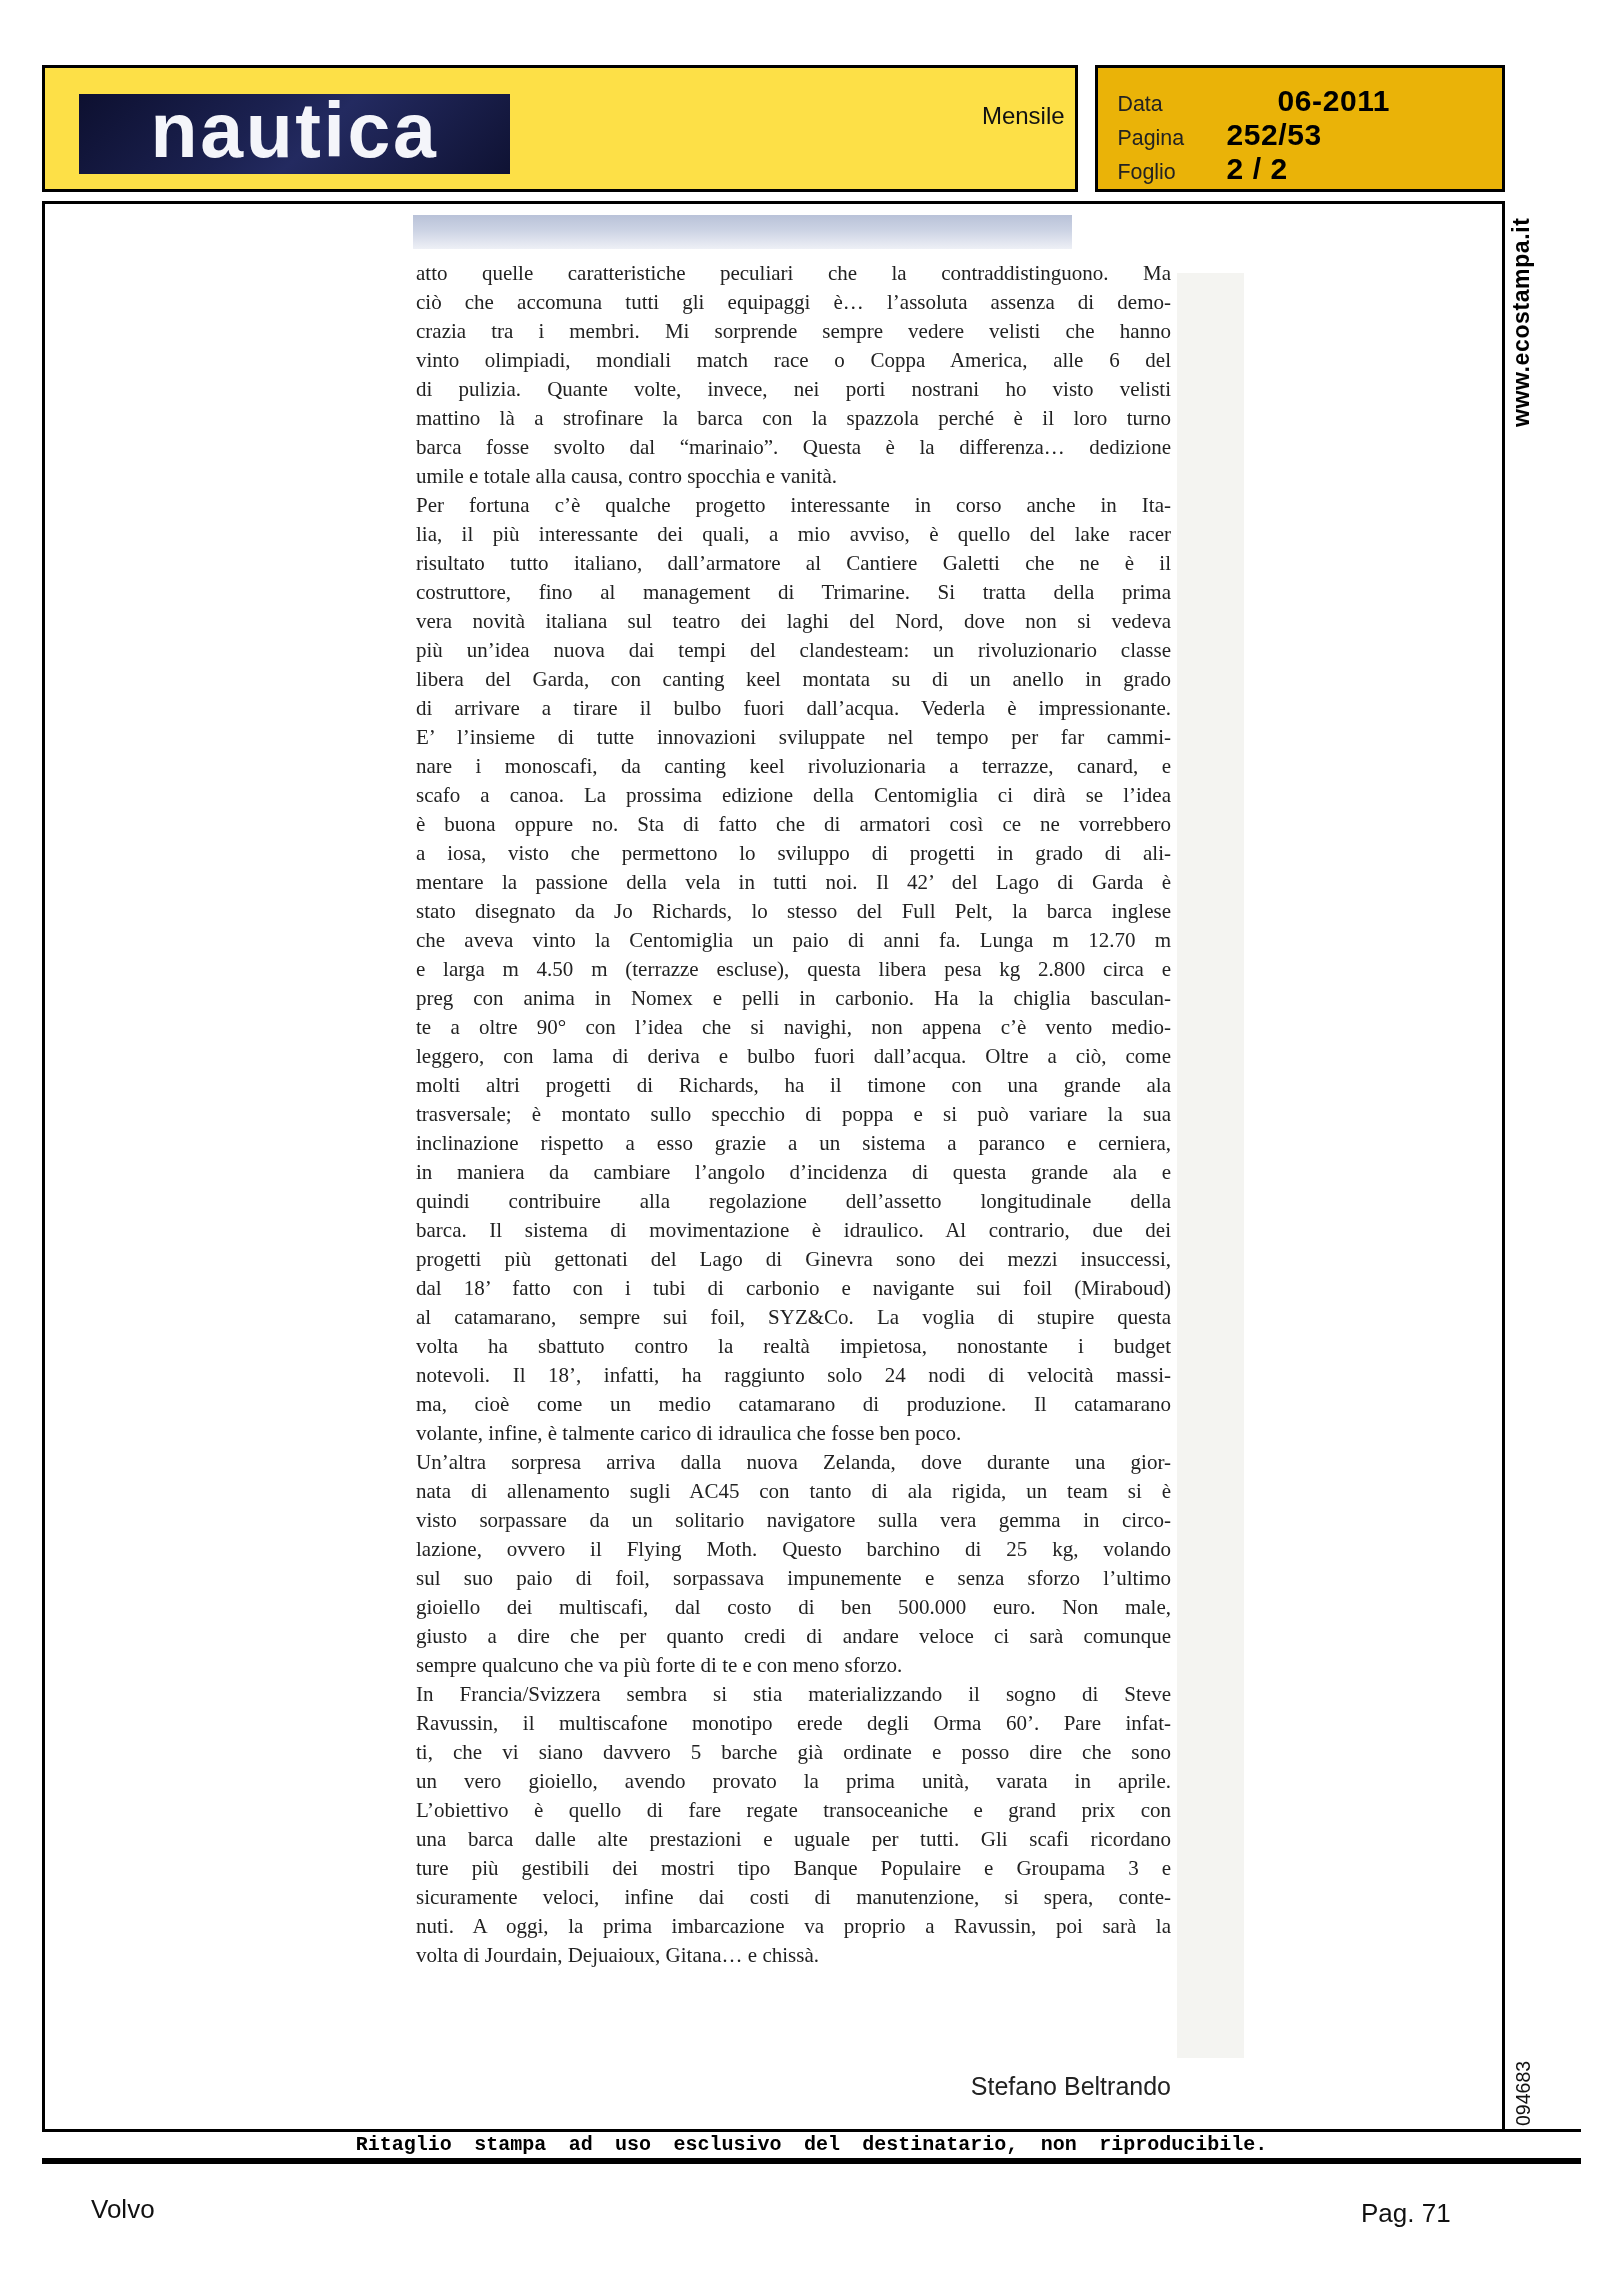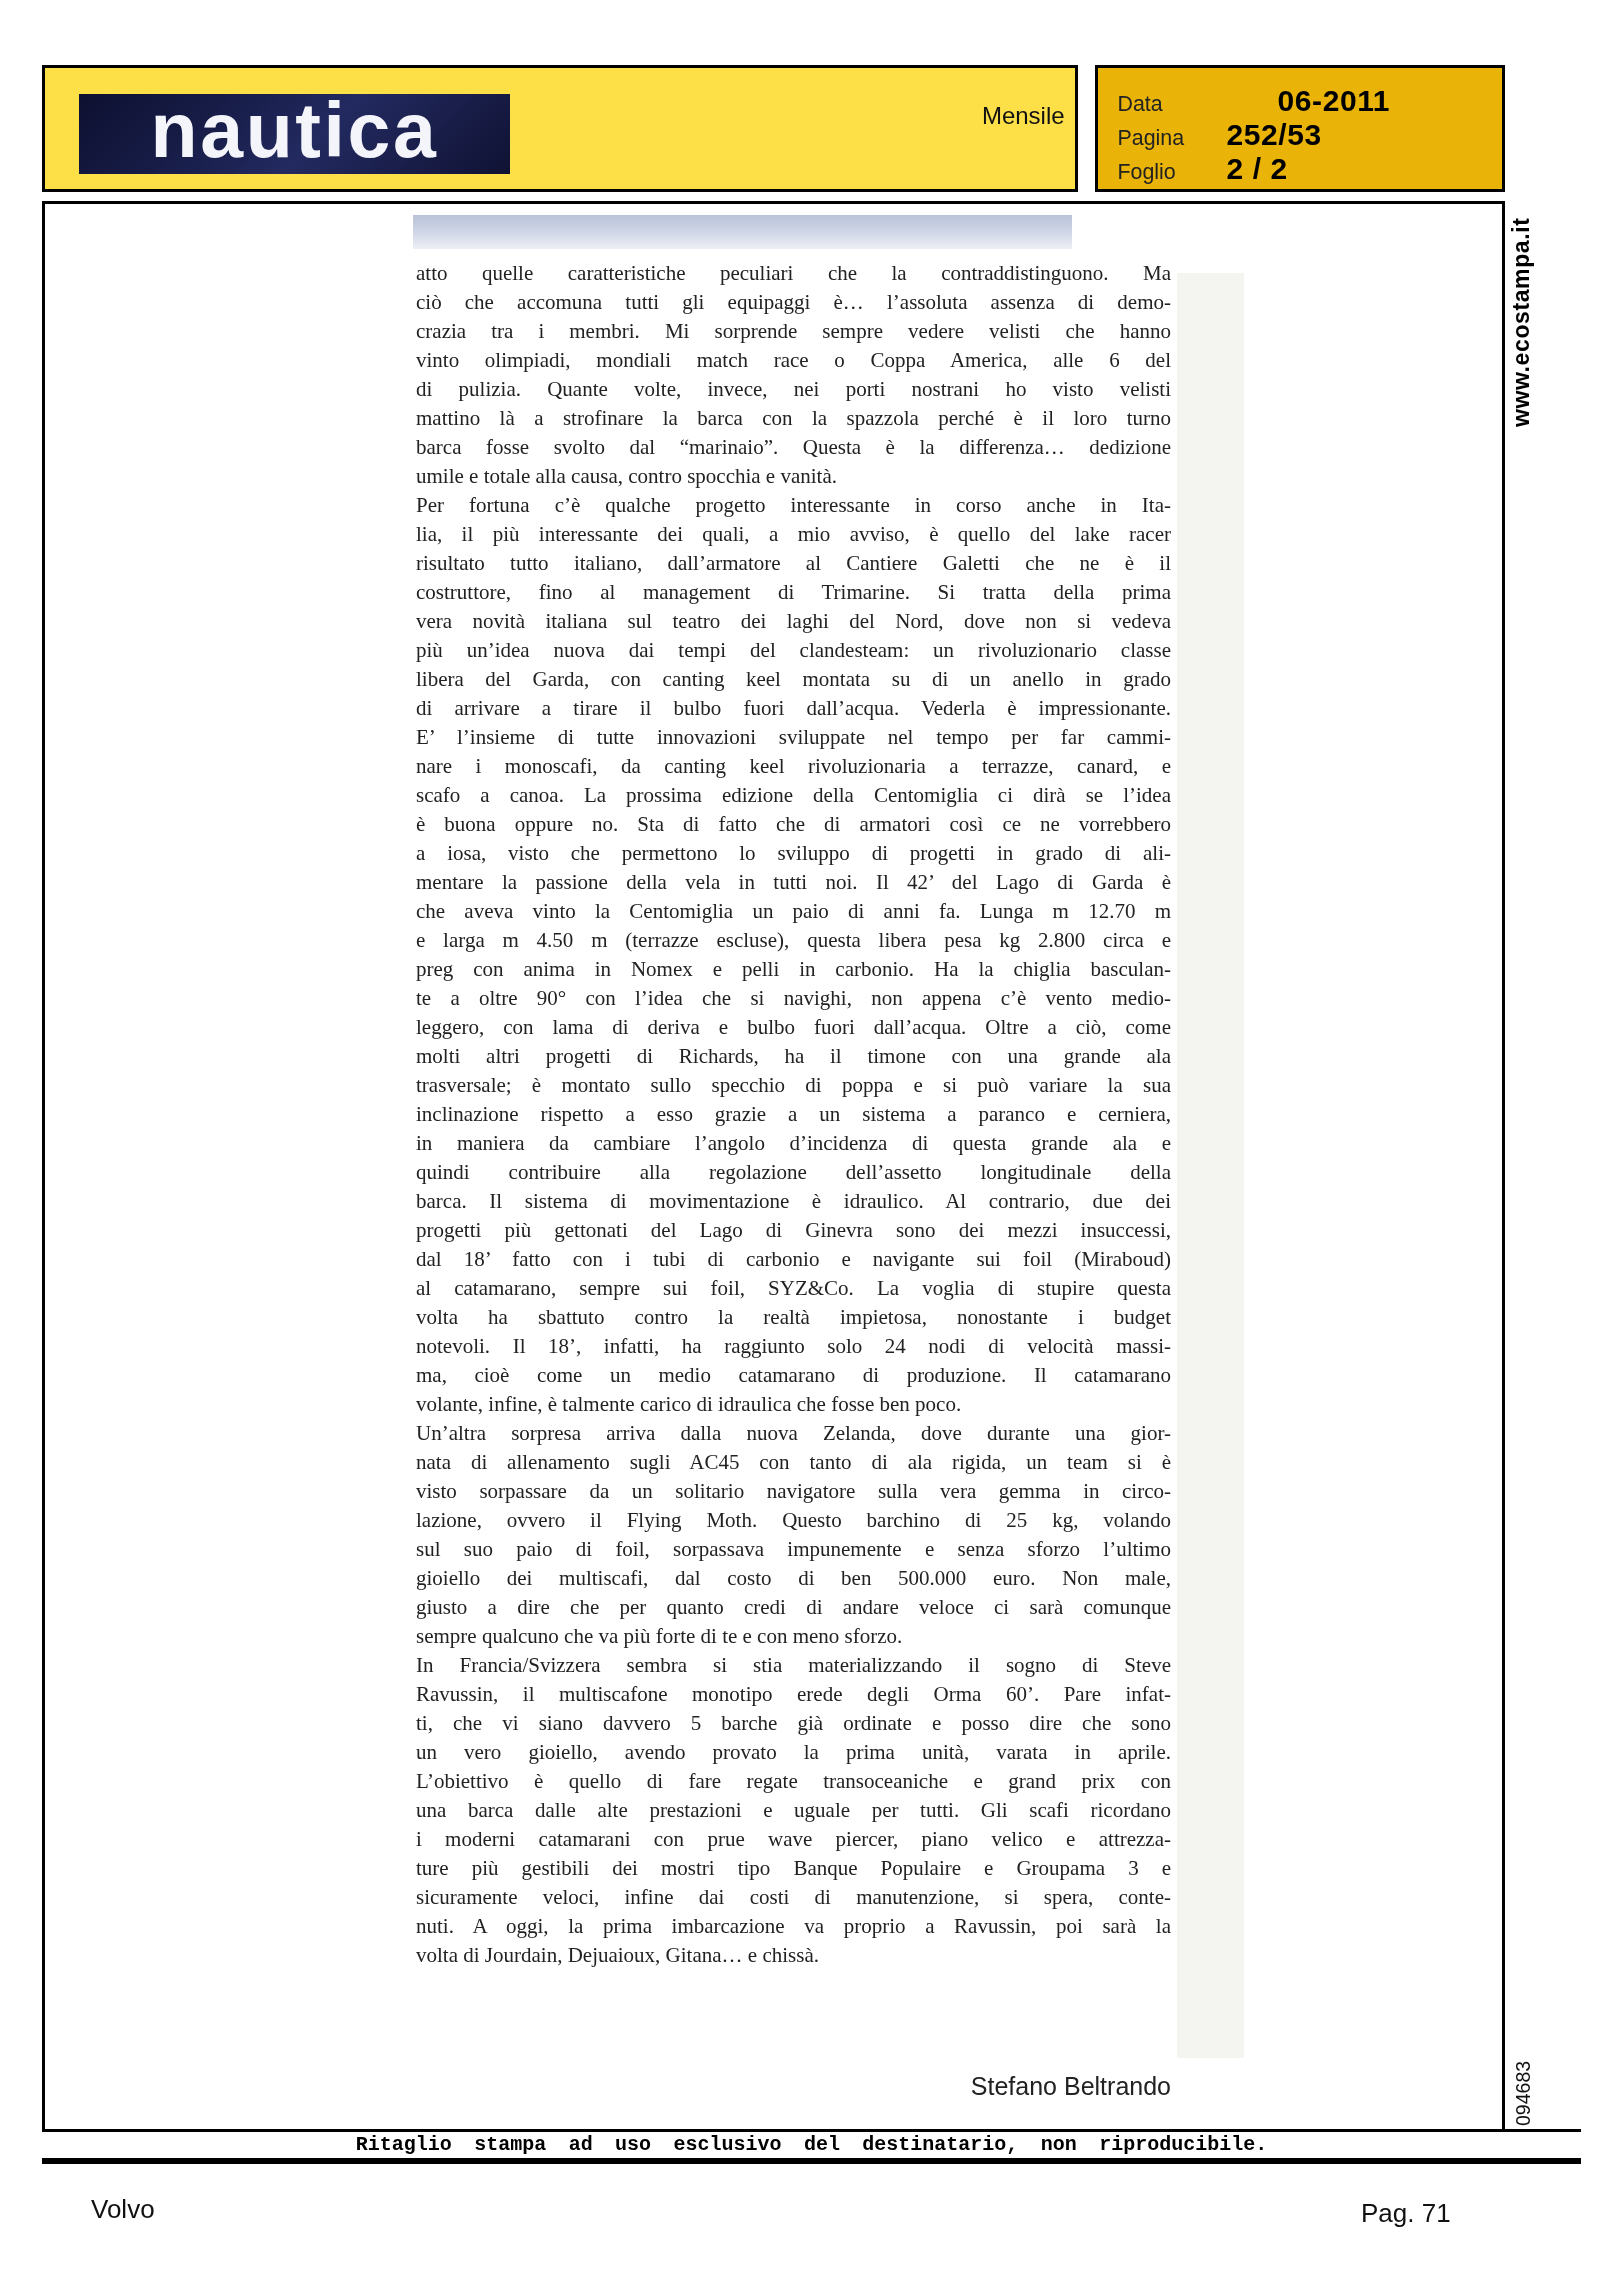--- a/index.html
+++ b/index.html
@@ -107,20 +107,21 @@
       <div class="article-line">vera novità italiana sul teatro dei laghi del Nord, dove non si vedeva</div>
       <div class="article-line">più un’idea nuova dai tempi del clandesteam: un rivoluzionario classe</div>
       <div class="article-line">libera del Garda, con canting keel montata su di un anello in grado</div>
       <div class="article-line">di arrivare a tirare il bulbo fuori dall’acqua. Vederla è impressionante.</div>
       <div class="article-line">E’ l’insieme di tutte innovazioni sviluppate nel tempo per far cammi-</div>
       <div class="article-line">nare i monoscafi, da canting keel rivoluzionaria a terrazze, canard, e</div>
       <div class="article-line">scafo a canoa. La prossima edizione della Centomiglia ci dirà se l’idea</div>
       <div class="article-line">è buona oppure no. Sta di fatto che di armatori così ce ne vorrebbero</div>
       <div class="article-line">a iosa, visto che permettono lo sviluppo di progetti in grado di ali-</div>
       <div class="article-line">mentare la passione della vela in tutti noi. Il 42’ del Lago di Garda è</div>
+      <div class="article-line">stato disegnato da Jo Richards, lo stesso del Full Pelt, la barca inglese</div>
       <div class="article-line">che aveva vinto la Centomiglia un paio di anni fa. Lunga m 12.70 m</div>
       <div class="article-line">e larga m 4.50 m (terrazze escluse), questa libera pesa kg 2.800 circa e</div>
       <div class="article-line">preg con anima in Nomex e pelli in carbonio. Ha la chiglia basculan-</div>
       <div class="article-line">te a oltre 90° con l’idea che si navighi, non appena c’è vento medio-</div>
       <div class="article-line">leggero, con lama di deriva e bulbo fuori dall’acqua. Oltre a ciò, come</div>
       <div class="article-line">molti altri progetti di Richards, ha il timone con una grande ala</div>
       <div class="article-line">trasversale; è montato sullo specchio di poppa e si può variare la sua</div>
       <div class="article-line">inclinazione rispetto a esso grazie a un sistema a paranco e cerniera,</div>
       <div class="article-line">in maniera da cambiare l’angolo d’incidenza di questa grande ala e</div>
       <div class="article-line">quindi contribuire alla regolazione dell’assetto longitudinale della</div>
@@ -139,21 +140,20 @@
       <div class="article-line">sul suo paio di foil, sorpassava impunemente e senza sforzo l’ultimo</div>
       <div class="article-line">gioiello dei multiscafi, dal costo di ben 500.000 euro. Non male,</div>
       <div class="article-line">giusto a dire che per quanto credi di andare veloce ci sarà comunque</div>
       <div class="article-line para-end">sempre qualcuno che va più forte di te e con meno sforzo.</div>
       <div class="article-line">In Francia/Svizzera sembra si stia materializzando il sogno di Steve</div>
       <div class="article-line">Ravussin, il multiscafone monotipo erede degli Orma 60’. Pare infat-</div>
       <div class="article-line">ti, che vi siano davvero 5 barche già ordinate e posso dire che sono</div>
       <div class="article-line">un vero gioiello, avendo provato la prima unità, varata in aprile.</div>
       <div class="article-line">L’obiettivo è quello di fare regate transoceaniche e grand prix con</div>
       <div class="article-line">una barca dalle alte prestazioni e uguale per tutti. Gli scafi ricordano</div>
-      <div class="article-line">i moderni catamarani con prue wave piercer, piano velico e attrezza-</div>
       <div class="article-line">ture più gestibili dei mostri tipo Banque Populaire e Groupama 3 e</div>
       <div class="article-line">sicuramente veloci, infine dai costi di manutenzione, si spera, conte-</div>
       <div class="article-line">nuti. A oggi, la prima imbarcazione va proprio a Ravussin, poi sarà la</div>
       <div class="article-line para-end">volta di Jourdain, Dejuaioux, Gitana… e chissà.</div>
     </div>
   <div class="signature">Stefano Beltrando</div>
 
   <div class="ecostampa">www.ecostampa.it</div>
   <div class="clip-code">094683</div>
 

